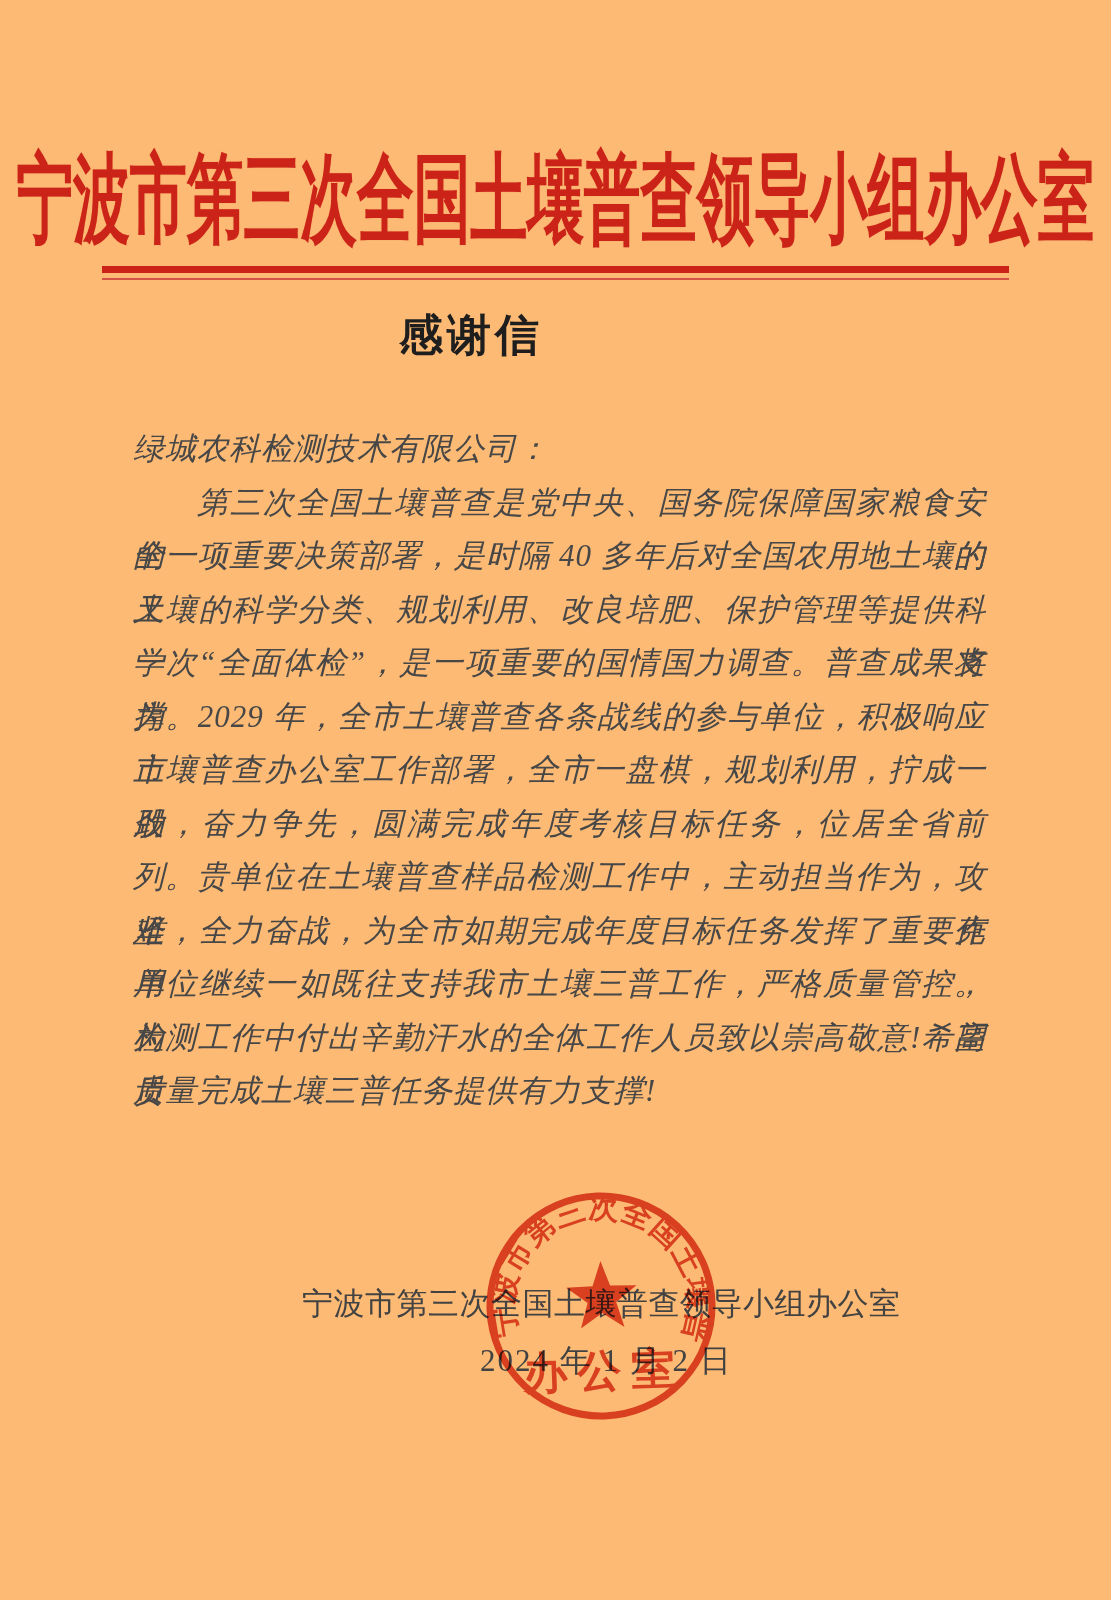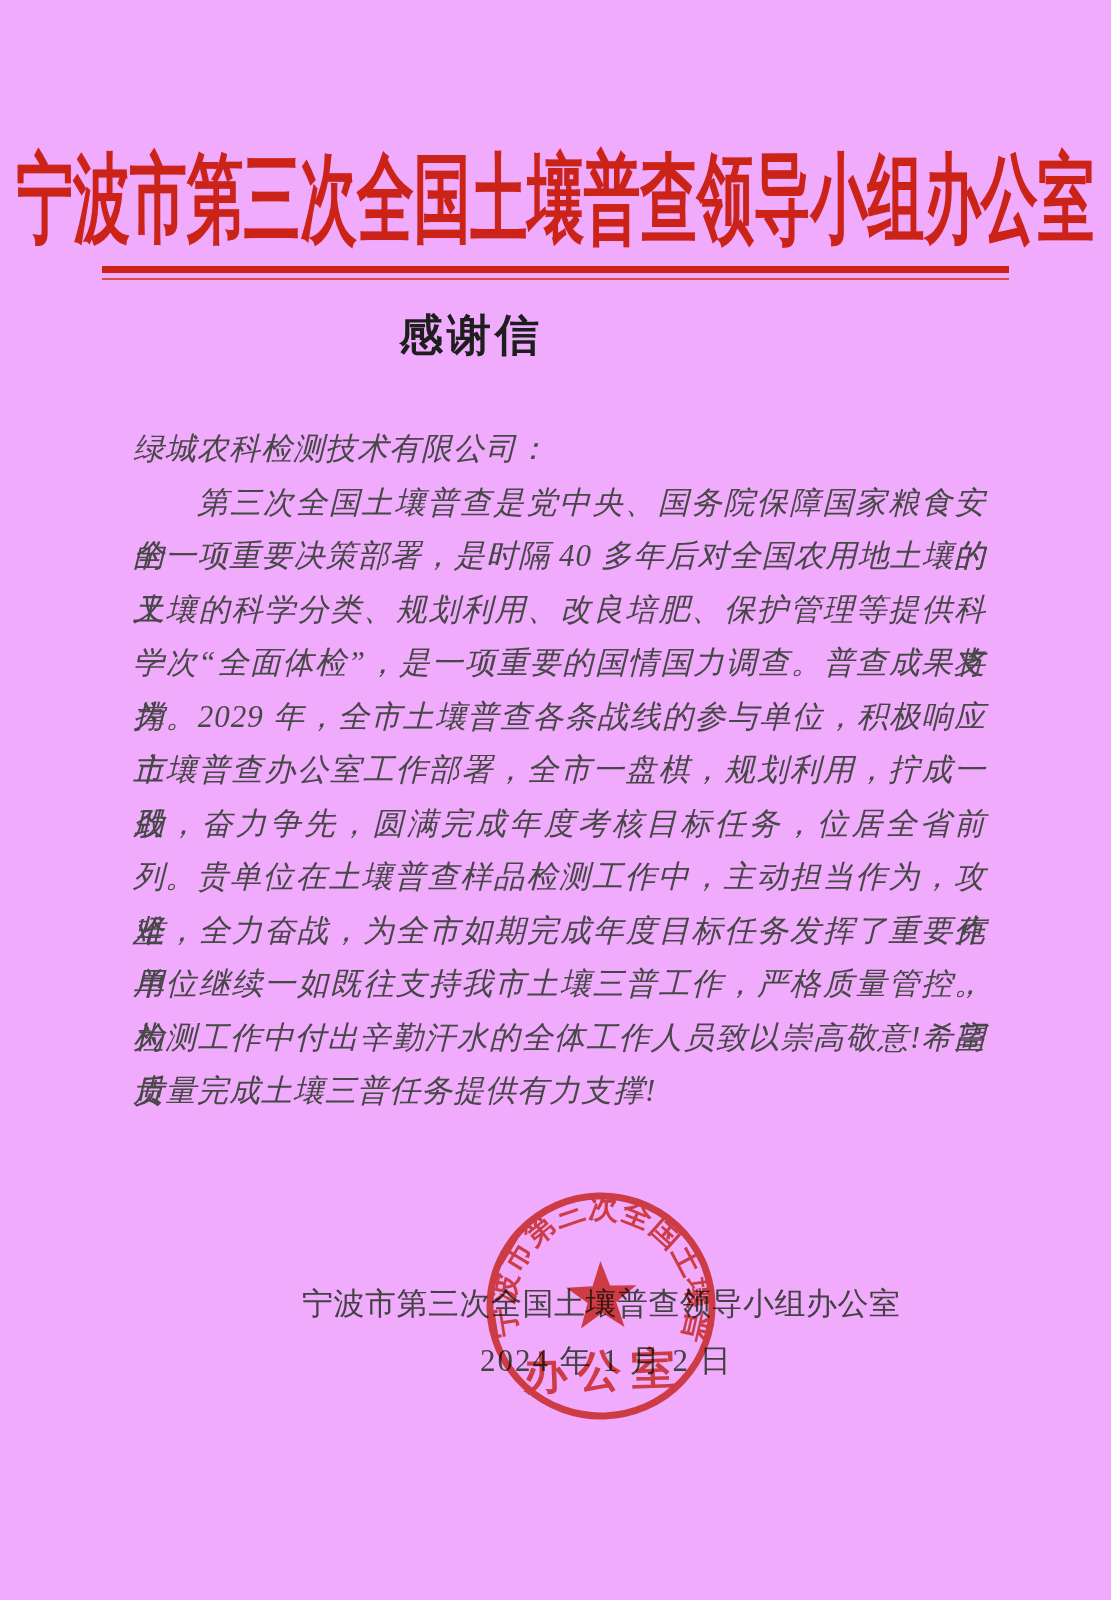--- a/index.html
+++ b/index.html
@@ -1,17 +1,17 @@
 <!DOCTYPE html>
 <html><head>
 <meta charset="utf-8">
 <style>
   html,body{margin:0;padding:0;background:#ffffff;}
   .page{
-    position:relative;width:1111px;height:1600px;background:#f0abfc;
+    position:relative;width:1111px;height:1600px;background:#fdba74;
     overflow:hidden;font-family:"Liberation Serif",serif;
   }
   
   .letterhead{
     position:absolute;top:140px;left:0;width:1111px;height:120px;
     display:flex;justify-content:center;align-items:center;
   }
   .letterhead-text{
     display:inline-block;white-space:nowrap;
     font-size:97px;font-weight:bold;color:#cb2318;

